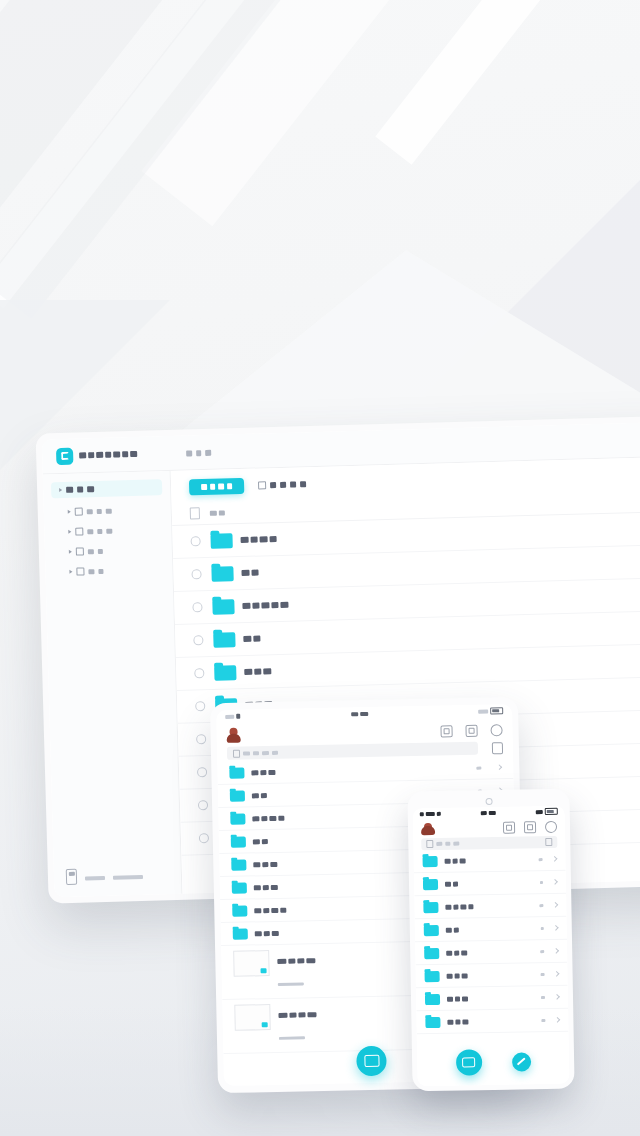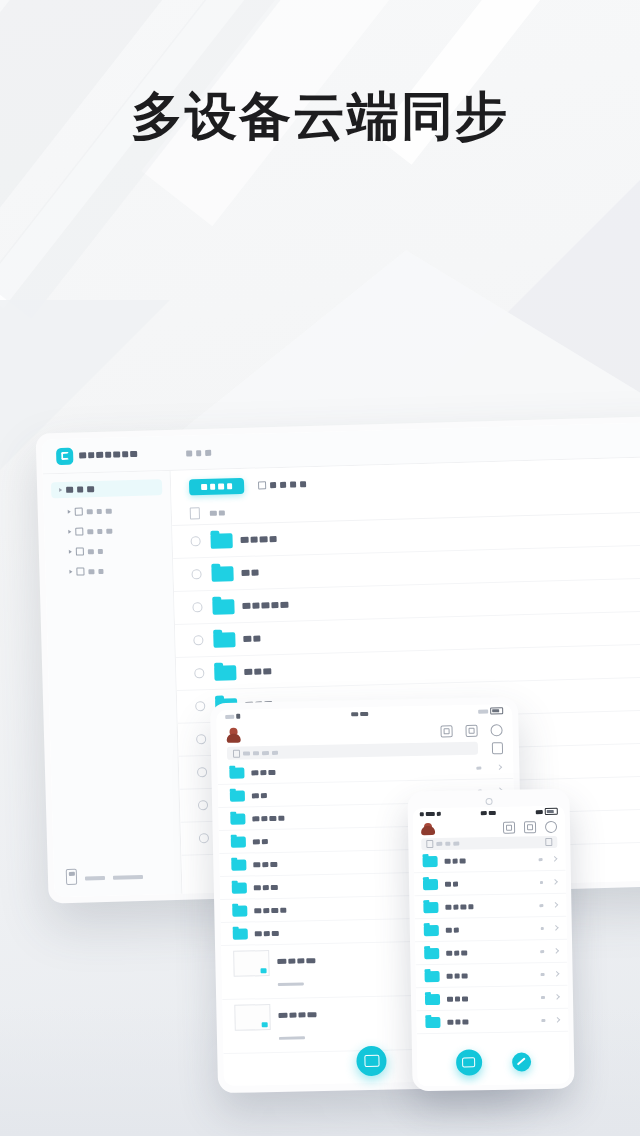--- a/index.html
+++ b/index.html
@@ -180,21 +180,20 @@
     <div class="bg-diag d" style="left:400px;top:-160px;width:90px;height:420px;transform:rotate(38deg);opacity:.55;"></div>
     <div class="bg-diag d" style="left:560px;top:-100px;width:46px;height:300px;transform:rotate(38deg);opacity:.85;"></div>
     <div class="bg-shade" style="left:-60px;top:-150px;width:120px;height:520px;transform:rotate(38deg);opacity:.45;"></div>
     <div class="bg-shade" style="left:150px;top:-200px;width:60px;height:560px;transform:rotate(38deg);opacity:.35;"></div>
     <div class="bg-tri" style="right:0;top:180px;border-bottom:240px solid #eceef1;border-left:240px solid transparent;opacity:.8;"></div>
     <div class="bg-tri" style="left:0;top:300px;border-top:170px solid #eff1f3;border-right:170px solid transparent;opacity:.85;"></div>
     <div class="bg-shade" style="left:120px;top:250px;width:520px;height:230px;background:#f7f8f9;opacity:.9;
                 clip-path:polygon(0% 100%,55% 0%,100% 62%,100% 100%);"></div>
   </div>
 
-  <div class="headline">多设备云端同步</div>
 
   <div class="device laptop">
     <div class="laptop-screen">
 
       <div class="lp-top">
         <div class="lp-logo-wrap">
           <span class="lp-logo">
               <i></i>
             </span>
           <span class="lp-brand">

